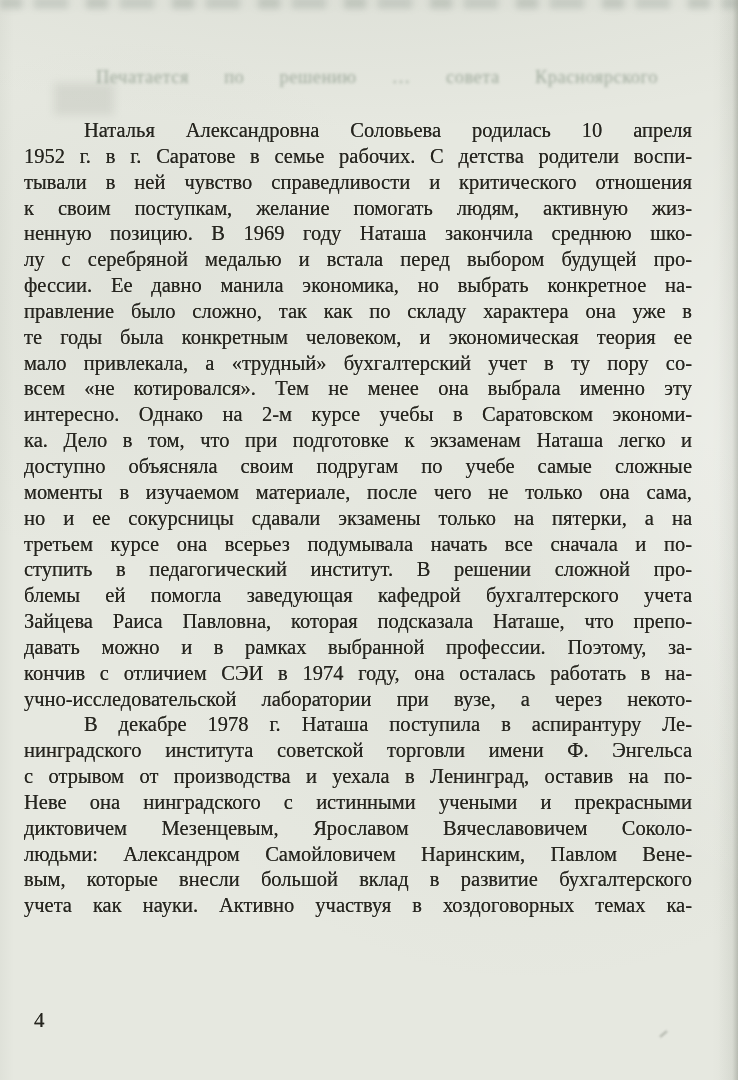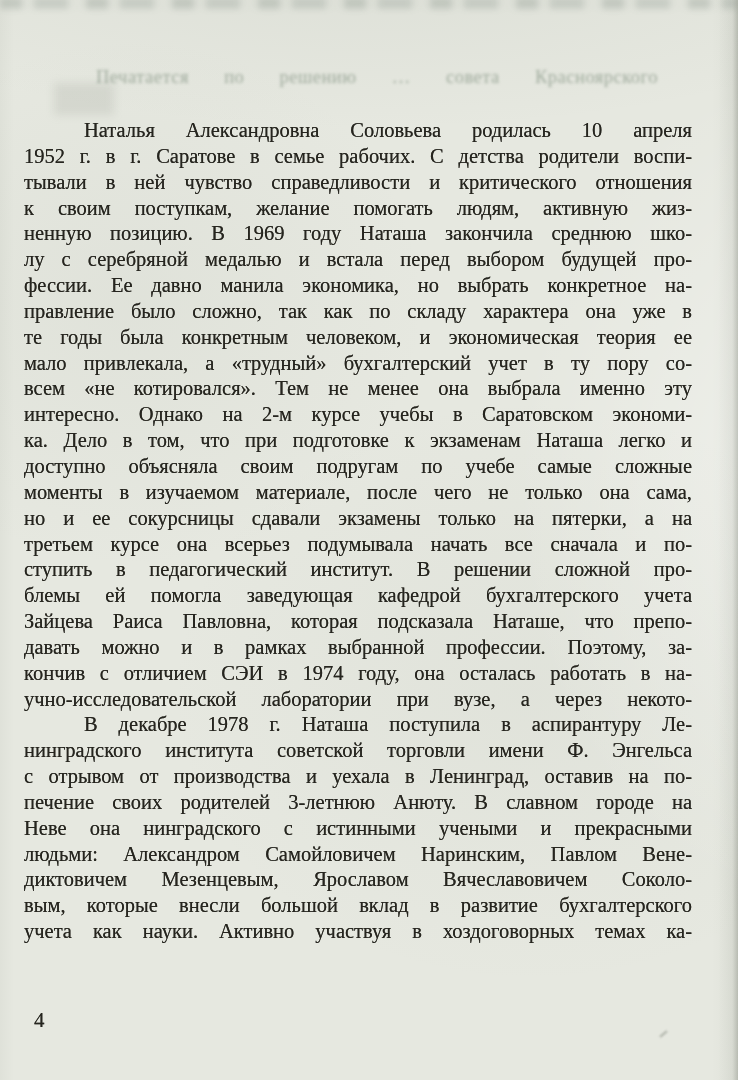--- a/index.html
+++ b/index.html
@@ -108,23 +108,22 @@
       <div class="line">третьем курсе она всерьез подумывала начать все сначала и по-</div>
       <div class="line">ступить в педагогический институт. В решении сложной про-</div>
       <div class="line">блемы ей помогла заведующая кафедрой бухгалтерского учета</div>
       <div class="line">Зайцева Раиса Павловна, которая подсказала Наташе, что препо-</div>
       <div class="line">давать можно и в рамках выбранной профессии. Поэтому, за-</div>
       <div class="line">кончив с отличием СЭИ в 1974 году, она осталась работать в на-</div>
       <div class="line">учно-исследовательской лаборатории при вузе, а через некото-</div>
       <div class="line indent">В декабре 1978 г. Наташа поступила в аспирантуру Ле-</div>
       <div class="line">нинградского института советской торговли имени Ф. Энгельса</div>
       <div class="line">с отрывом от производства и уехала в Ленинград, оставив на по-</div>
-      <div class="line">печение своих родителей 3-летнюю Анюту. В славном городе на</div>
       <div class="line">Неве она нинградского с истинными учеными и прекрасными</div>
+      <div class="line">диктовичем Мезенцевым, Ярославом Вячеславовичем Соколо-</div>
       <div class="line">людьми: Александром Самойловичем Наринским, Павлом Вене-</div>
-      <div class="line">диктовичем Мезенцевым, Ярославом Вячеславовичем Соколо-</div>
       <div class="line">вым, которые внесли большой вклад в развитие бухгалтерского</div>
       <div class="line">учета как науки. Активно участвуя в хоздоговорных темах ка-</div>
     </div>
   <div class="page-number">4</div>
   <div class="speck-tick"></div>
   <div class="edge-shadow"></div>
 </div>
 
 </body></html>

